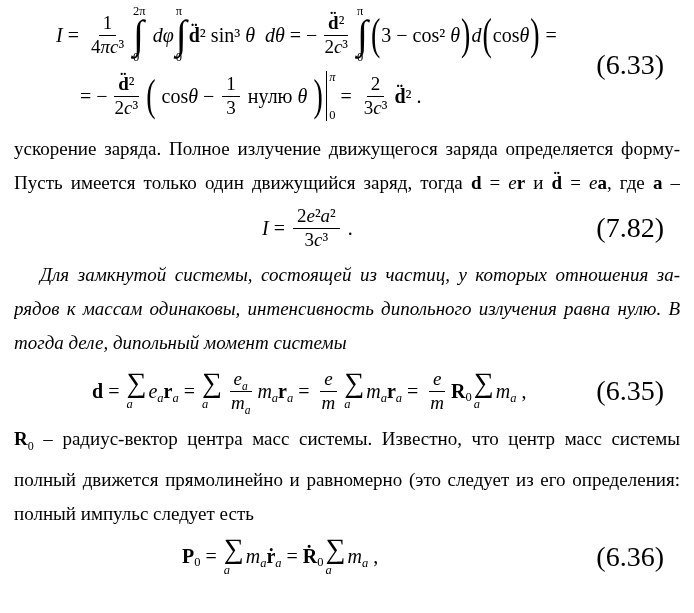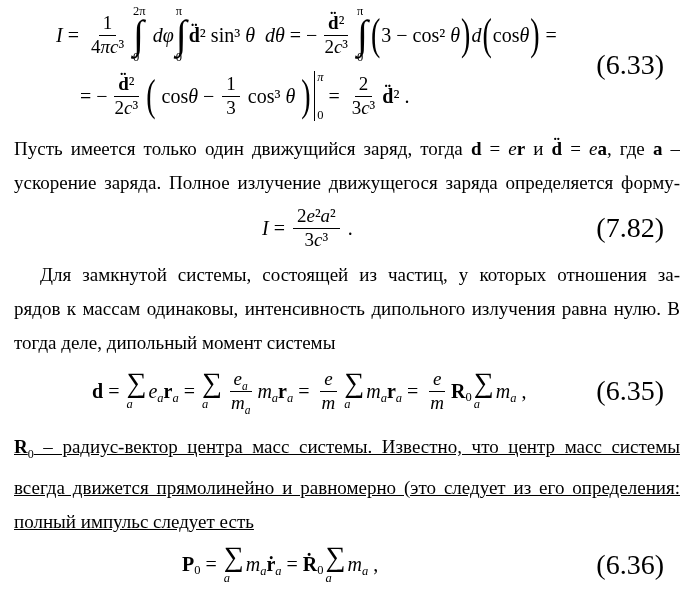--- a/index.html
+++ b/index.html
@@ -25,24 +25,24 @@
     position:absolute; right:16px; top:50%; transform:translateY(-50%);
     font-size:28px;
   }
   .eq-line { display:flex; align-items:center; }
   .eq633 { margin-top:2px; }
   .eq633 .eq-line:nth-child(1){ padding-left:42px; min-height:62px; }
   .eq633 .eq-line:nth-child(2){ padding-left:66px; min-height:60px; }
   .p1 { margin-top:6px; }
   .eq634 { margin:2px 0; }
   .eq634 .eq-line { padding-left:248px; min-height:52px; }
-  .p2 { margin-top:4px; }
+  .p2 { margin-top:4px;font-style:italic; }
   .eq635 { margin:4px 0 2px 0; }
   .eq635 .eq-line { padding-left:78px; min-height:54px; }
-  .p3 { margin-top:12px;text-decoration:underline; }
+  .p3 { margin-top:4px; }
   .eq636 { margin-top:2px; }
   .eq636 .eq-line { padding-left:168px; min-height:48px; }
 
   
   .tok { white-space:pre; font-size:20px; font-style:normal; }
   .rm { font-style:normal; }
   .it { font-style:italic; }
   .bf { font-weight:bold; font-style:normal; }
   .sb  { position:relative; top:7px; font-size:12.5px; font-style:italic; }
   .sbr { position:relative; top:6px; font-size:12.5px; font-style:normal; }
@@ -124,21 +124,21 @@
             <span class="den"><span class="tok rm">2</span><span class="tok it">c</span><span class="tok rm">³</span></span>
           </span>
           <span class="paren">(</span>
           <span class="tok rm"> cos</span>
           <span class="tok it">θ </span>
           <span class="tok rm">− </span>
           <span class="frac">
             <span class="num"><span class="tok rm">1</span></span>
             <span class="den"><span class="tok rm">3</span></span>
           </span>
-          <span class="tok rm"> cos³ </span>
+          <span class="tok rm"> нулю </span>
           <span class="tok it">θ </span>
           <span class="paren">)</span>
           <span class="eval">
             <span class="evbar"></span>
             <span class="evlims">
               <span class="evtop">π</span>
               <span class="evbot">0</span>
             </span>
           </span>
           <span class="tok rm"> = </span>
@@ -148,22 +148,22 @@
           </span>
           <span class="tok bf">d̈</span>
           <span class="tok rm">²</span>
           <span class="tok rm"> .</span>
         </div>
       </div>
     <div class="eq-num">(6.33)</div>
   </div>
 
   <div class="ptext p1">
+    <div class="pline just">ускорение заряда. Полное излучение движущегося заряда определяется форму-</div>
     <div class="pline just"><span>Пусть имеется только один движущийся заряд, тогда </span><span class="b">d</span><span> = </span><span class="i">e</span><span class="b">r</span><span>  и  </span><span class="b">d̈</span><span> = </span><span class="i">e</span><span class="b">a</span><span>, где </span><span class="b">a</span><span> –</span></div>
-    <div class="pline just">ускорение заряда. Полное излучение движущегося заряда определяется форму-</div>
   </div>
 
   <div class="eq-block eq634">
     <div class="eq-lines">
         <div class="eq-line">
           <span class="tok it">I </span>
           <span class="tok rm">= </span>
           <span class="frac">
             <span class="num"><span class="tok rm">2</span><span class="tok it">e</span><span class="tok rm">²</span><span class="tok it">a</span><span class="tok rm">²</span></span>
             <span class="den"><span class="tok rm">3</span><span class="tok it">c</span><span class="tok rm">³</span></span>
@@ -233,21 +233,21 @@
           <span class="tok it">m</span>
           <span class="tok sb">a</span>
           <span class="tok rm"> ,</span>
         </div>
       </div>
     <div class="eq-num">(6.35)</div>
   </div>
 
   <div class="ptext p3">
     <div class="pline just"><span class="b">R</span><sub class="zero">0</sub><span> – радиус-вектор центра масс системы. Известно, что центр масс системы</span></div>
-    <div class="pline just">всегда движется прямолинейно и равномерно (это следует из его определения:</div>
+    <div class="pline just">полный движется прямолинейно и равномерно (это следует из его определения:</div>
     <div class="pline">полный импульс следует есть</div>
   </div>
 
   <div class="eq-block eq636">
     <div class="eq-lines">
         <div class="eq-line">
           <span class="tok bf">P</span>
           <span class="tok sbr">0</span>
           <span class="tok rm"> = </span>
           <span class="bigop bigop-sum">

